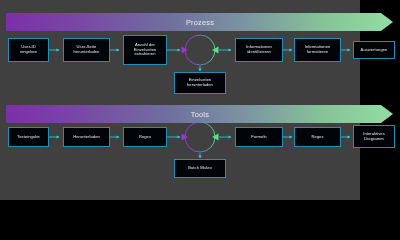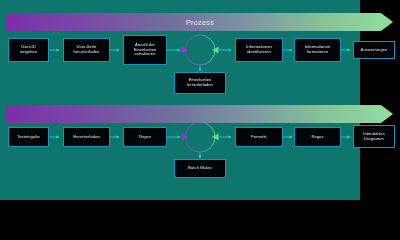--- a/index.html
+++ b/index.html
@@ -11,21 +11,21 @@
     width: 400px;
     height: 200px;
     overflow: hidden;
     font-family: "Liberation Sans", sans-serif;
     color: #e8e8ee;
   }
   #stage {
     position: relative;
     width: 360px;
     height: 200px;
-    background: #0f766e;
+    background: #404040;
   }
   svg.layer {
     position: absolute;
     left: 0;
     top: 0;
     width: 400px;
     height: 200px;
   }
   .node {
     position: absolute;
@@ -168,20 +168,21 @@
     </div>
   </div>
 
   <div class="node" style="left:174px; top:72px; width:52px; height:22px;">
     <div>
       <span>Einzelseiten</span>
       <span>herunterladen</span>
     </div>
   </div>
 
+  <div class="banner-title" style="top:110px;">Tools</div>
 
   <div class="node" style="left:8px;  top:127px; width:41px; height:20px;">
     <div>
       <span>Texteingabe</span>
     </div>
   </div>
 
   <div class="node" style="left:63px; top:127px; width:47px; height:20px;">
     <div>
       <span>Herunterladen</span>

